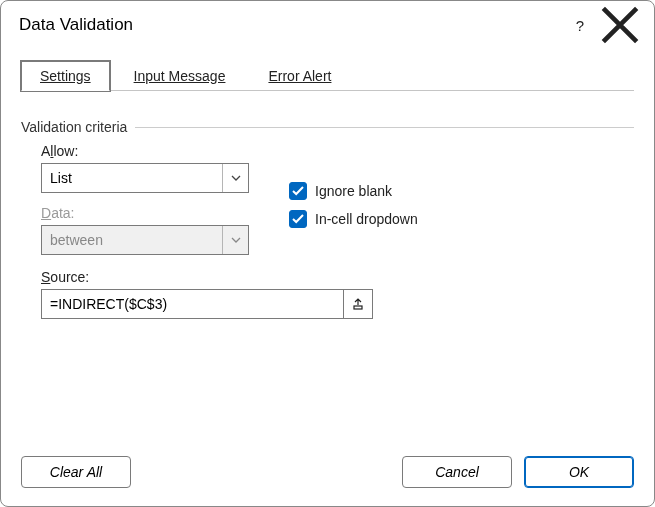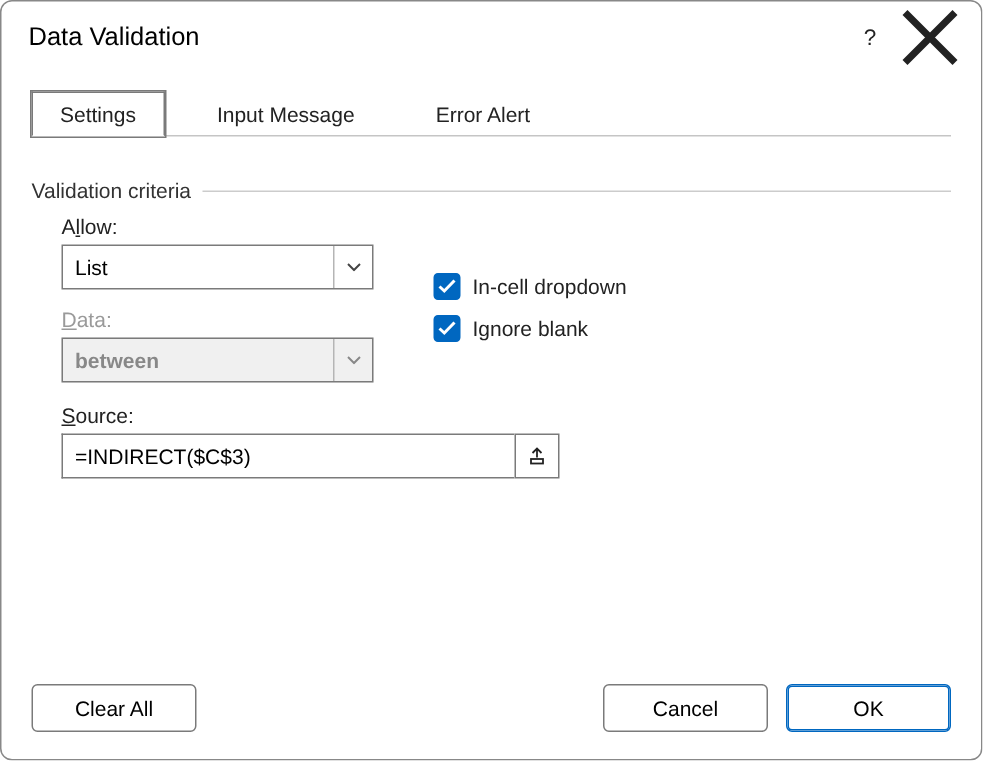--- a/index.html
+++ b/index.html
@@ -20,22 +20,23 @@
     width: 40px; height: 30px; display: flex; align-items: center; justify-content: center;
     font-size: 15px; color: #222; cursor: pointer;
   }
   .content { flex: 1; padding: 4px 20px 0 20px; display: flex; flex-direction: column; }
   .tabs { display: flex; align-items: flex-end; height: 34px; border-bottom: 1px solid #c5c5c5; margin-top: 8px;}
   .tab {
     padding: 6px 18px 6px 18px; font-size: 14px; color: #222;
     border: 1px solid transparent; border-bottom: none;
     position: relative; top: 1px; cursor: pointer;
     background: #f3f3f3;
-  }
-  .tab + .tab { margin-left: 16px; }
+    text-decoration: underline;
+  }
+  .tab + .tab { margin-left: 5px; }
   .tab.active {
     background: #fff; border: 1px solid #888; border-bottom: 1px solid #fff;
     box-shadow: 0 0 0 1px #888 inset;
   }
   .tab.active { box-shadow: none; }
   .tab:not(.active){ border:1px solid transparent; background: transparent;}
   .tab.active { border:1px solid #7a7a7a; border-bottom:1px solid #fff; outline:1px solid #7a7a7a; }
 
   .group {
     margin-top: 28px;
@@ -49,21 +50,21 @@
   .col { display: flex; flex-direction: column; }
   .label { font-size: 14px; color: #222; margin-bottom: 4px; }
   .label .ul { text-decoration: underline; }
   .label.disabled { color: #9a9a9a; }
 
   .combo {
     width: 208px; height: 30px; border: 1px solid #7a7a7a;
     display: flex; align-items: center; background: #fff;
     position: relative;
   }
-  .combo.disabled { background: #f0f0f0; color: #888; font-weight: bold; }
+  .combo.disabled { background: #f0f0f0; color: #888; }
   .combo .val { flex:1; padding: 0 8px; font-size: 14px; }
   .combo .arrow {
     width: 26px; height: 100%; border-left: 1px solid #b5b5b5;
     display:flex; align-items:center; justify-content:center;
   }
   .combo .arrow svg { width:10px; height:6px; }
 
   .checks { margin-left: 40px; padding-top: 22px; }
   .check { display:flex; align-items:center; margin-bottom: 10px; cursor:pointer; }
   .cbox {
@@ -87,20 +88,21 @@
     display:flex; align-items:center; justify-content:center;
     background:#fff; cursor:pointer;
   }
   .ref-btn svg { width:14px; height:14px; }
 
   .apply-row { margin-top: auto; padding: 0 0 14px 8px; display:flex; align-items:center;}
   
   .footer {
     display:flex; align-items:center; padding: 12px 20px 18px 20px;
     gap: 12px;
+    font-style: italic;
   }
   .btn {
     height: 32px; min-width: 110px; border:1px solid #7a7a7a; border-radius:4px;
     background:#fff; font-size:14px; display:flex; align-items:center; justify-content:center;
     cursor:pointer; padding: 0 18px;
   }
   .btn.primary { border:1px solid #0067c0; box-shadow: inset 0 0 0 1px #0067c0; color:#000; }
   .spacer { flex:1; }
 </style>
 </head>
@@ -163,31 +165,31 @@
           </div>
 
           <div class="checks">
             <div class="check">
               <div class="cbox checked">
                 <svg viewBox="0 0 12 10">
                     <path d="M1 5 L4.2 8 L11 1" stroke="#fff" stroke-width="2" fill="none"></path>
                   </svg>
               </div>
               <div class="txt">
-                <span>I</span><span class="ul">n</span><span>-cell dropdown</span>
+                <span>Ignore </span><span class="ul">b</span><span>lank</span>
               </div>
             </div>
             <div class="check">
               <div class="cbox checked">
                 <svg viewBox="0 0 12 10">
                     <path d="M1 5 L4.2 8 L11 1" stroke="#fff" stroke-width="2" fill="none"></path>
                   </svg>
               </div>
               <div class="txt">
-                <span>Ignore </span><span class="ul">b</span><span>lank</span>
+                <span>I</span><span class="ul">n</span><span>-cell dropdown</span>
               </div>
             </div>
           </div>
         </div>
 
         <div class="source-row">
           <div class="label">
             <span></span><span class="ul">S</span><span>ource:</span>
           </div>
           <div class="source-input-wrap">

